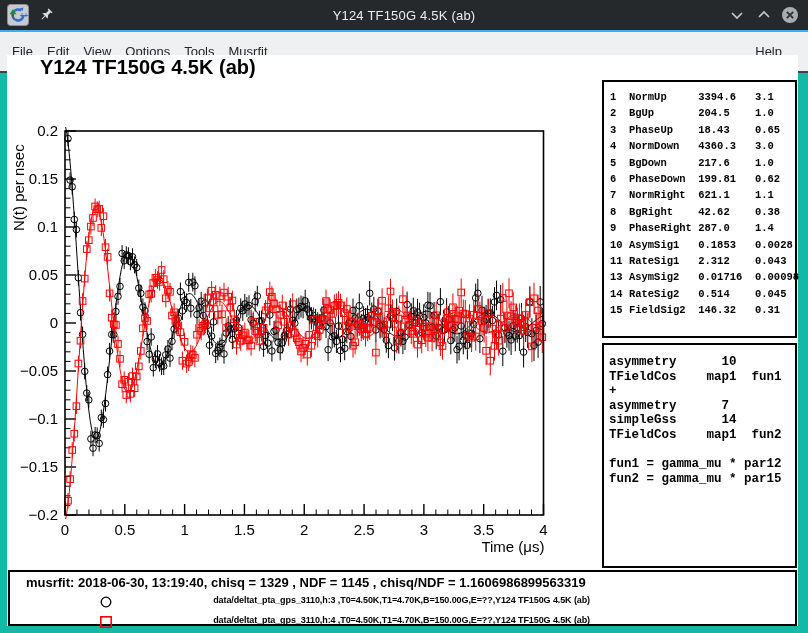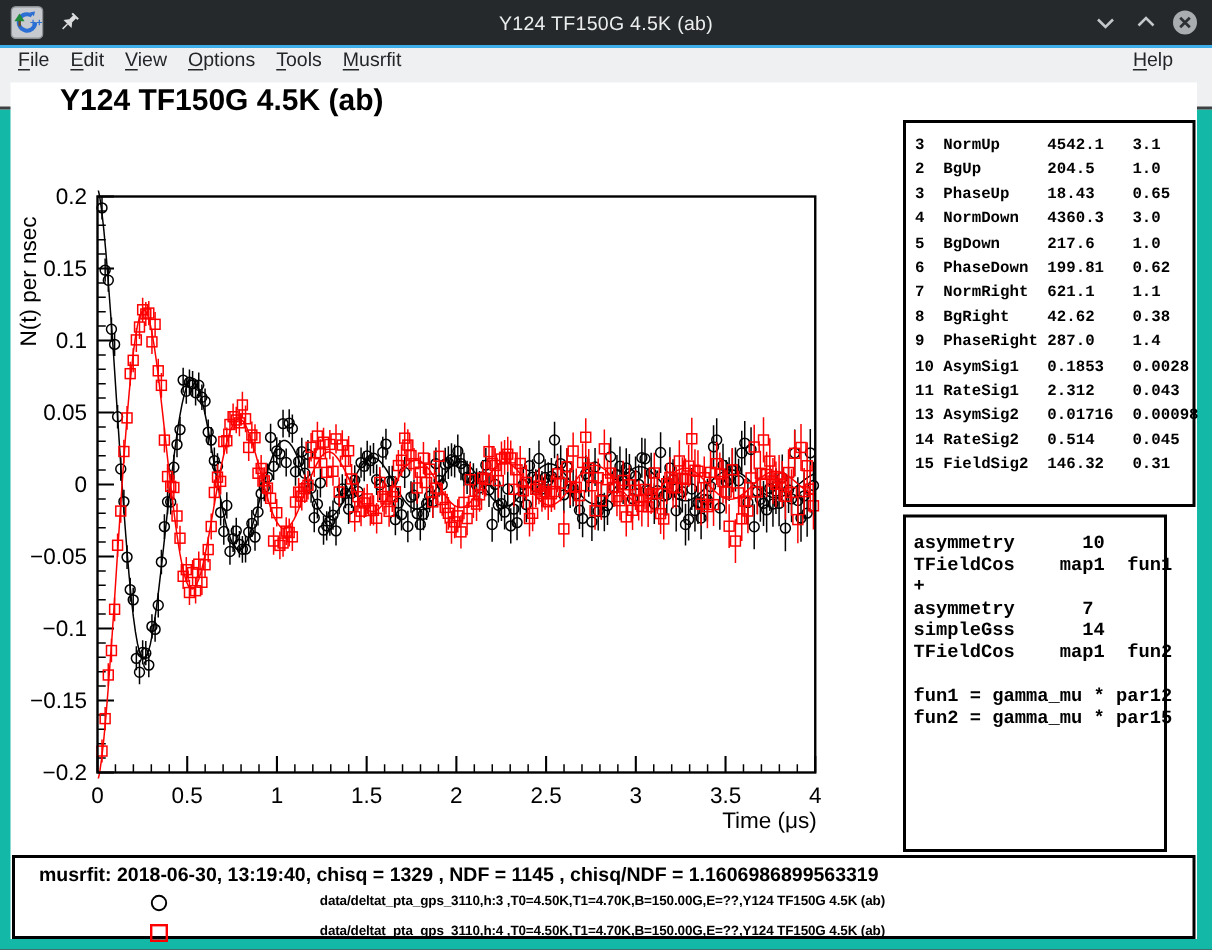--- a/index.html
+++ b/index.html
@@ -10,34 +10,34 @@
   .titlebar{position:absolute;left:0;top:0;width:808px;height:30px;background:#26292c;
             display:flex;align-items:center;}
   .tb-icon{position:absolute;left:7px;top:4px;width:22px;height:22px;}
   .tb-pin{position:absolute;left:38px;top:7px;width:16px;height:16px;}
   .tb-title{position:absolute;left:0;width:808px;text-align:center;color:#eceeee;
             font-size:13px;letter-spacing:.2px;}
   .tb-btn{position:absolute;top:6px;width:18px;height:18px;cursor:default;}
   .accent-line{position:absolute;left:0;top:30px;width:808px;height:2px;background:#3daee9;}
   
   .menubar{position:absolute;left:0;top:32px;width:808px;height:41px;background:#eff0f1;
-           border-bottom:2px solid #3e4144;display:flex;align-items:flex-start;
+           border-bottom:2px solid #3e4144;display:flex;align-items:center;
            padding:0 12px;font-size:13px;color:#232629;}
   .menu-item{margin-right:14px;white-space:nowrap;}
   .menu-item u{text-decoration:underline;text-underline-offset:2px;}
   .menu-spacer{flex:1;}
   
   .canvas{position:absolute;left:7px;top:55px;width:791px;height:571px;background:#ffffff;}
   .plot-title{position:absolute;left:33px;top:1px;font-size:20px;font-weight:bold;color:#000;}
   #plot-svg{position:absolute;left:0;top:0;}
   .box{position:absolute;border:2px solid #000;background:#fff;}
   .param-box{left:595px;top:25px;width:195px;height:258px;padding:7px 0 0 6px;}
   .param-row{white-space:pre;font-family:"Liberation Mono",monospace;font-weight:bold;
              font-size:10.5px;line-height:16.4px;color:#000;}
-  .theory-box{left:595px;top:288px;width:176px;height:225px;padding:10px 0 0 5px;}
+  .theory-box{left:595px;top:288px;width:195px;height:225px;padding:10px 0 0 5px;}
   .theory-line{white-space:pre;font-family:"Liberation Mono",monospace;font-weight:bold;
                font-size:12.5px;line-height:14.6px;color:#000;}
   .info-box{left:1px;top:515px;width:789px;height:56px;}
   .status-line{position:absolute;left:16px;top:3px;font-size:13px;font-weight:bold;color:#000;
                white-space:nowrap;}
   .legend-row{position:absolute;left:0;width:100%;height:20px;}
   .legend-row .lg-marker{position:absolute;left:88px;top:2px;}
   .legend-row .lg-label{position:absolute;right:205px;top:3px;font-size:9px;font-weight:bold;
                         letter-spacing:-0.1px;white-space:nowrap;color:#000;margin-left:20px;}
 </style>
@@ -668,21 +668,21 @@
           <rect x="523.7" y="240.0" width="6.6" height="6.6" stroke="#ff0000" fill="none" stroke-width="1"></rect>
           <rect x="525.8" y="269.4" width="6.6" height="6.6" stroke="#ff0000" fill="none" stroke-width="1"></rect>
           <rect x="527.8" y="252.2" width="6.6" height="6.6" stroke="#ff0000" fill="none" stroke-width="1"></rect>
           <rect x="529.9" y="267.8" width="6.6" height="6.6" stroke="#ff0000" fill="none" stroke-width="1"></rect>
           <rect x="532.0" y="278.9" width="6.6" height="6.6" stroke="#ff0000" fill="none" stroke-width="1"></rect>
         </g>
         <rect x="58" y="76" width="478.5" height="384" fill="none" stroke="#000" stroke-width="1.6"></rect>
       </svg>
 
     <div class="box param-box" id="param-box">
-        <div class="param-row">3  NormUp     4542.1   3.1</div>
+        <div class="param-row">1  NormUp     3394.6   3.1</div>
         <div class="param-row">2  BgUp       204.5    1.0</div>
         <div class="param-row">3  PhaseUp    18.43    0.65</div>
         <div class="param-row">4  NormDown   4360.3   3.0</div>
         <div class="param-row">5  BgDown     217.6    1.0</div>
         <div class="param-row">6  PhaseDown  199.81   0.62</div>
         <div class="param-row">7  NormRight  621.1    1.1</div>
         <div class="param-row">8  BgRight    42.62    0.38</div>
         <div class="param-row">9  PhaseRight 287.0    1.4</div>
         <div class="param-row">10 AsymSig1   0.1853   0.0028</div>
         <div class="param-row">11 RateSig1   2.312    0.043</div>

